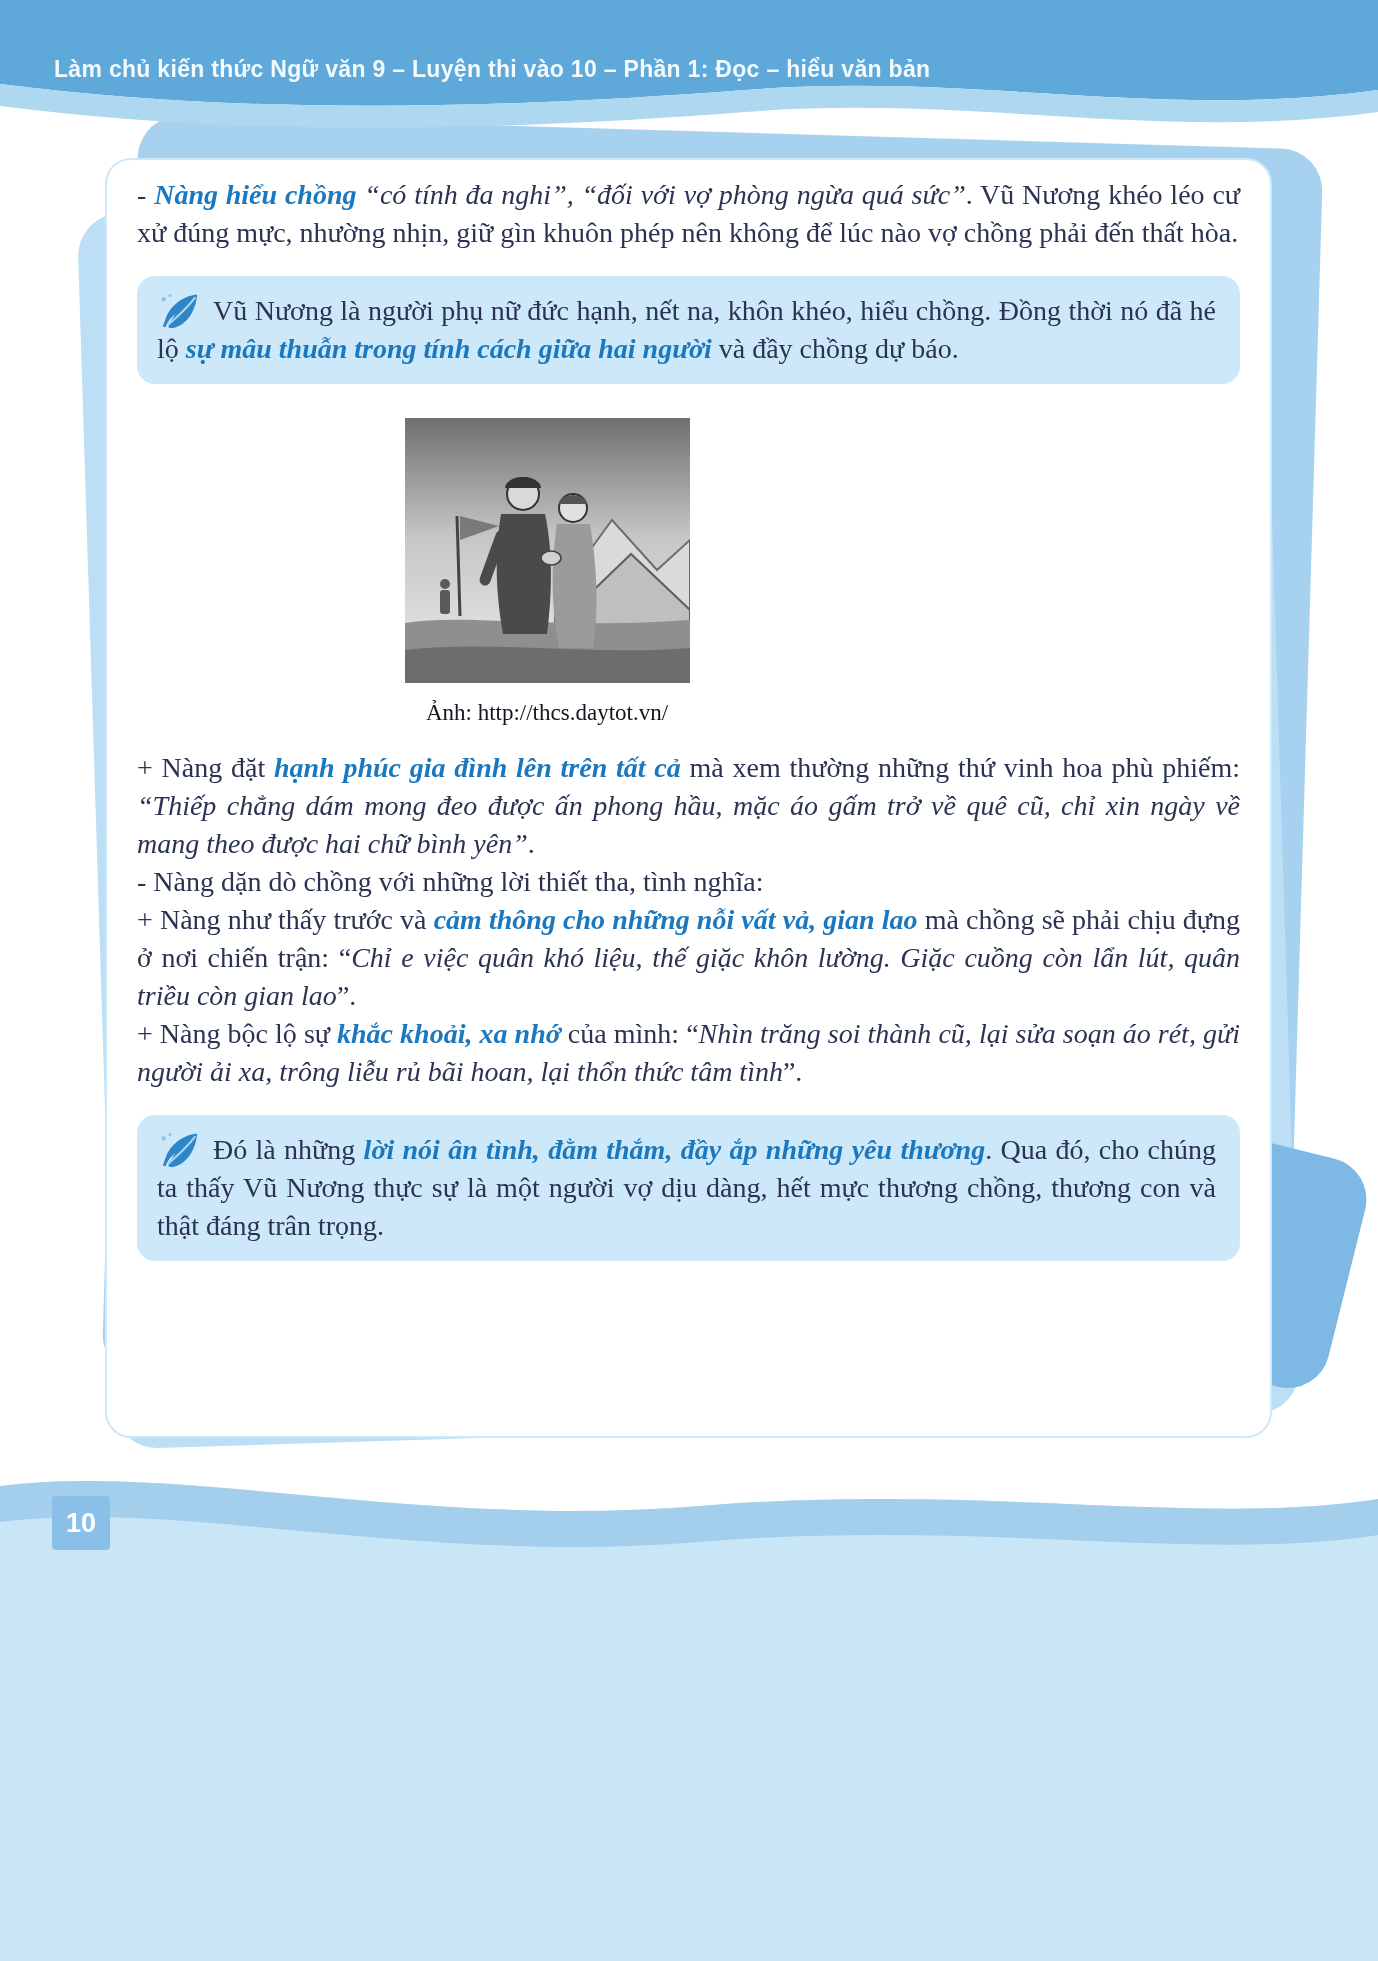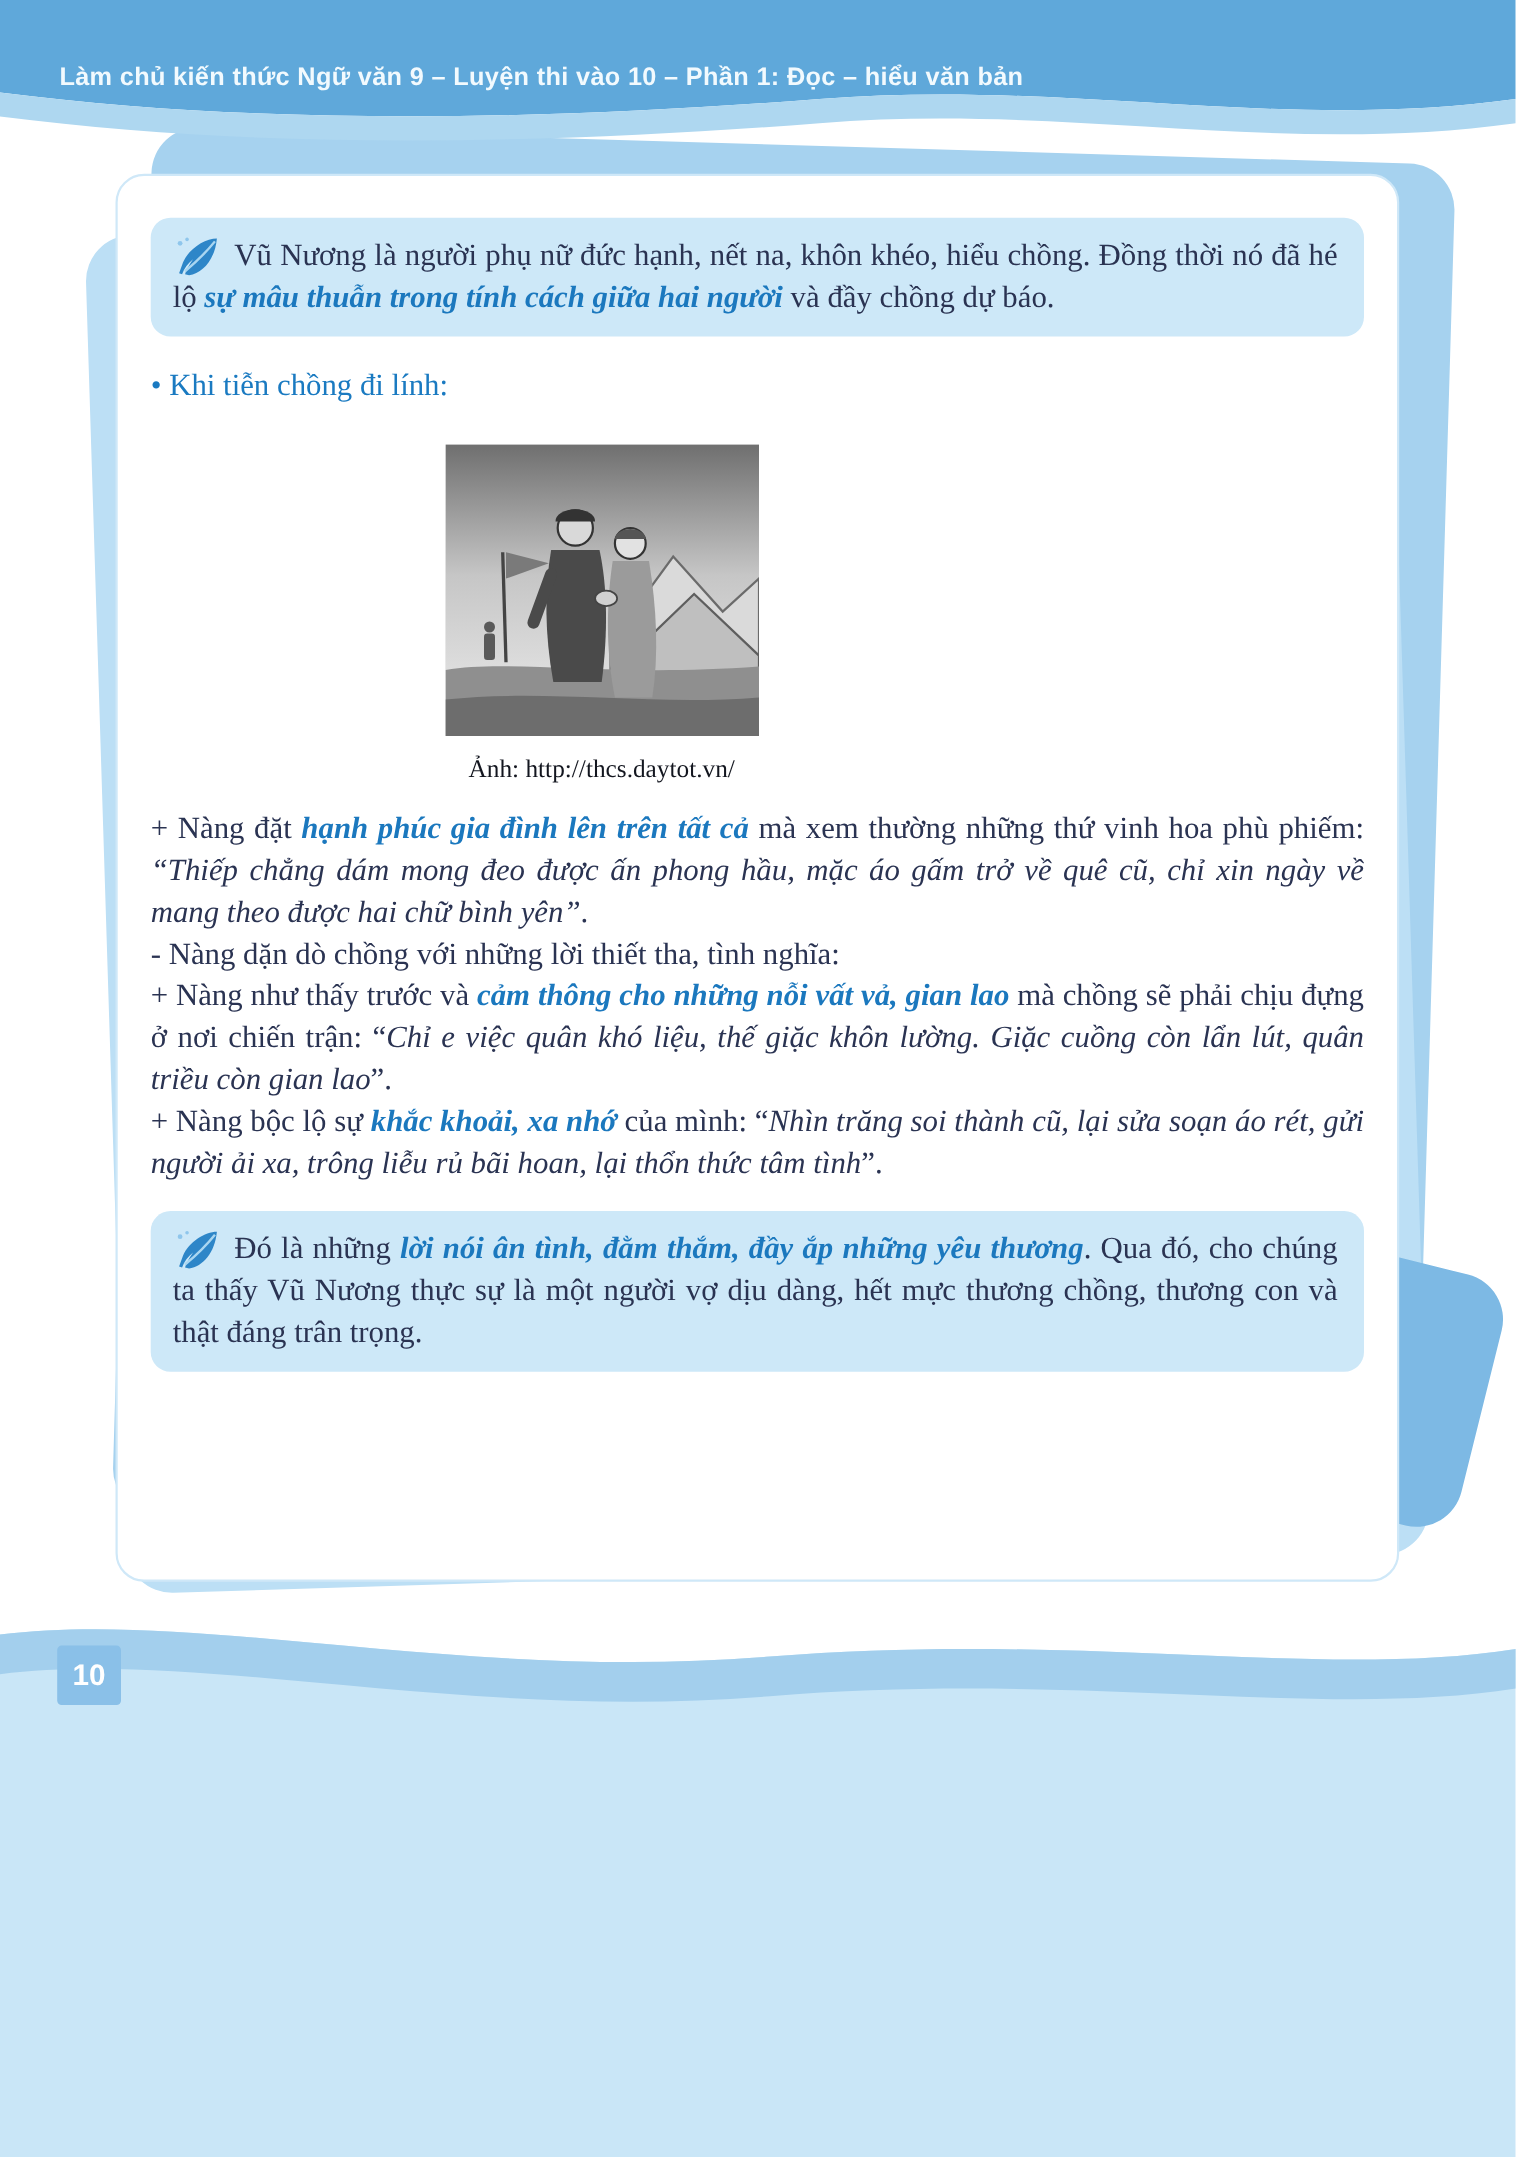--- a/index.html
+++ b/index.html
@@ -100,33 +100,33 @@
   <div class="bg-shape shape-b"></div>
 
   <svg class="header-wave" width="1378" height="150" viewBox="0 0 1378 150">
     <path d="M0,0 H1378 V90 C1160,120 970,72 745,90 C510,108 250,116 0,84 Z" fill="#5fa8da"></path>
     <path d="M0,84 C250,116 510,108 745,90 C970,72 1160,120 1378,90 L1378,112 C1160,142 970,94 745,112 C510,130 250,138 0,106 Z" fill="#aed7f0"></path>
   </svg>
   <div class="header-title">Làm chủ kiến thức Ngữ văn 9 – Luyện thi vào 10 – Phần 1: Đọc – hiểu văn bản</div>
 
   <div class="card">
 
+    <p class="body-text para1"><span>- </span><span class="hl">Nàng hiểu chồng</span><span class="it"> “có tính đa nghi”, “đối với vợ phòng ngừa quá sức”</span><span>. Vũ Nương khéo léo cư xử đúng mực, nhường nhịn, giữ gìn khuôn phép nên không để lúc nào vợ chồng phải đến thất hòa.</span></p>
 
     <div class="note">
       <span class="quill">
         <svg viewBox="0 0 46 42" width="46" height="38">
           <path d="M42 3 C30 3 14 13 8 27 L4 38 L7 39 C9 33 13 28 18 24 C14 30 11 35 10 39 L14 40 C28 38 40 24 42 3 Z" fill="#2e86c8"></path>
           <path d="M40 6 C32 16 22 26 10 36" stroke="#a9d6f1" stroke-width="2.4" fill="none"></path>
           <circle cx="5" cy="8" r="2.4" fill="#8fc6ec"></circle>
           <circle cx="12" cy="4" r="1.8" fill="#8fc6ec"></circle>
         </svg>
       </span><span>Vũ Nương là người phụ nữ đức hạnh, nết na, khôn khéo, hiểu chồng. Đồng thời nó đã hé lộ </span><span class="hl">sự mâu thuẫn trong tính cách giữa hai người</span><span> và đầy chồng dự báo.</span>
     </div>
 
-    <p class="heading-blue">• Khi tiễn chồng đi lính:</p>
 
     <div class="figure-wrap">
       <div class="illustration">
         <svg viewBox="0 0 285 265" width="285" height="265">
           <defs>
             <linearGradient id="sky" x1="0" y1="0" x2="0" y2="1">
               <stop offset="0" stop-color="#6f6f6f"></stop>
               <stop offset="0.45" stop-color="#c6c6c6"></stop>
               <stop offset="1" stop-color="#ededed"></stop>
             </linearGradient>

